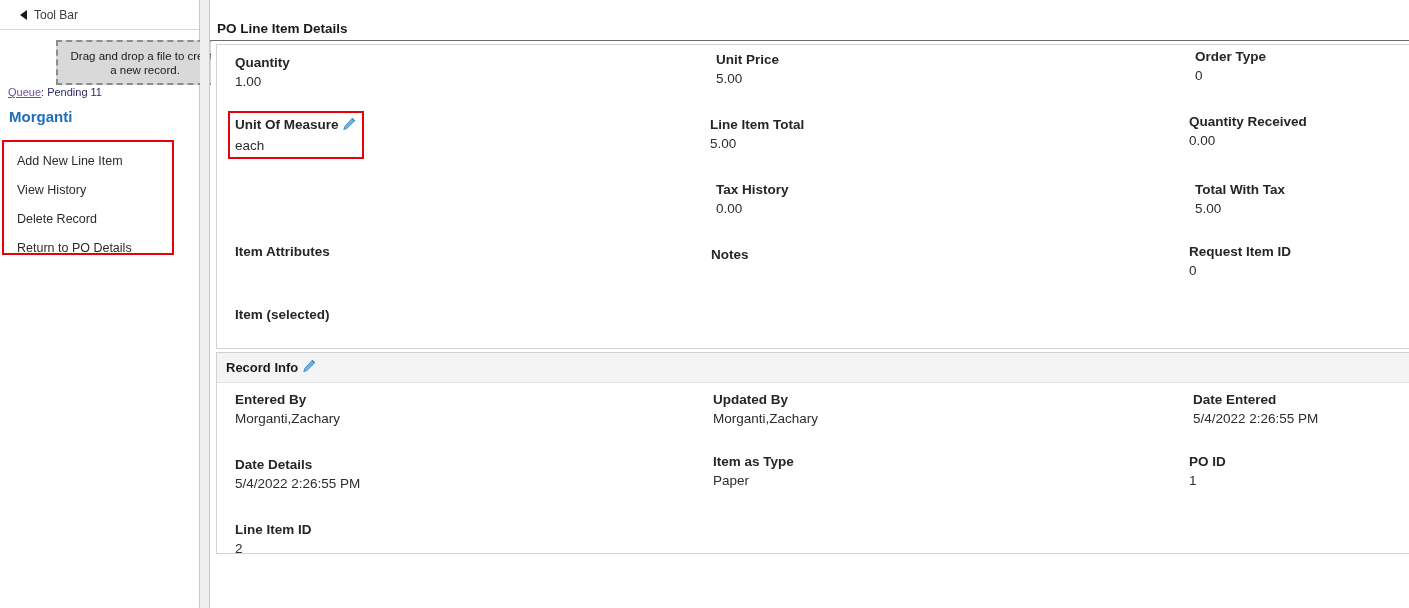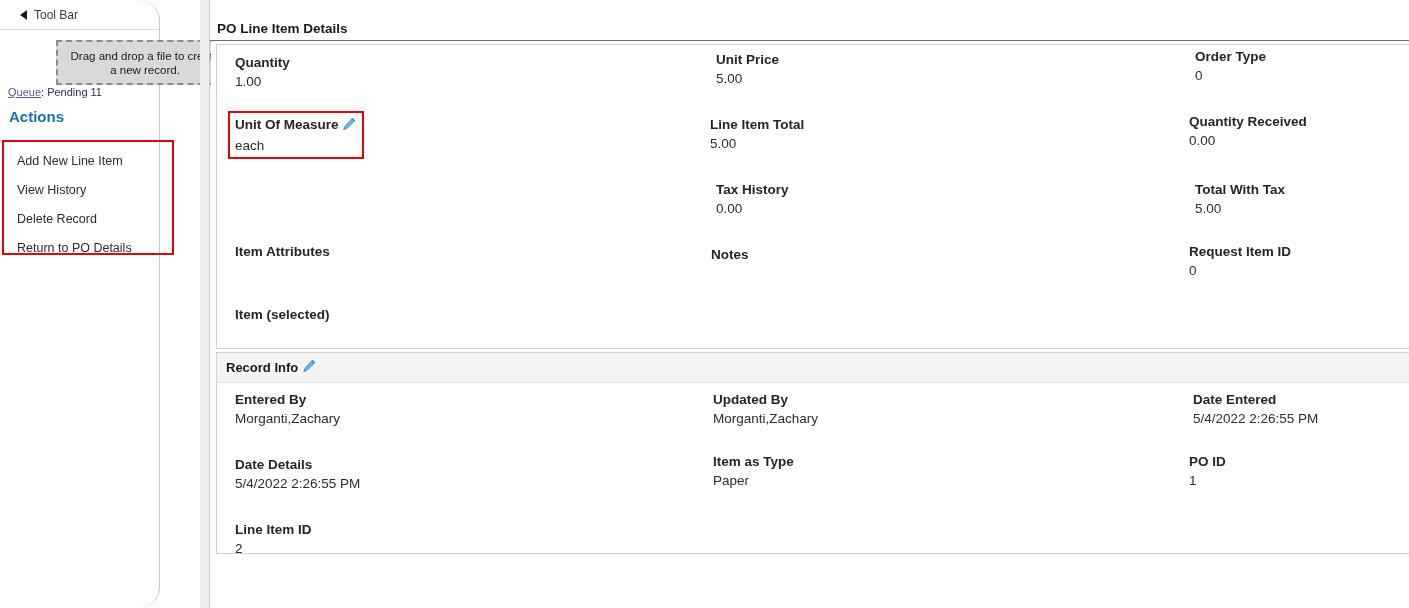--- a/index.html
+++ b/index.html
@@ -14,24 +14,23 @@
     position: relative;
     width: 1409px;
     height: 608px;
     background: #ffffff;
   }
 
   
   .toolbar {
     position: absolute;
     left: 0; top: 0;
-    width: 160px; height: 608px;
+    width: 200px; height: 608px;
     background: #ffffff;
     border-right: 1px solid #c8c8c8;
-    border-radius: 21px;
   }
   .toolbar-head {
     height: 30px;
     display: flex;
     align-items: center;
     padding-left: 20px;
     border-bottom: 1px solid #d9d9d9;
   }
   .tri-left {
     width: 0; height: 0;
@@ -202,21 +201,21 @@
     </div>
 
     <div class="dropzone">
       <span>Drag and drop a file to create a new record.</span>
     </div>
 
     <div class="queue-line">
       <span class="queue-link">Queue</span><span class="queue-rest">: Pending 11</span>
     </div>
 
-    <div class="actions-title">Actions</div>
+    <div class="actions-title">Morganti</div>
 
     <div class="actions-box">
       <div class="action-item">Add New Line Item</div>
       <div class="action-item">View History</div>
       <div class="action-item">Delete Record</div>
       <div class="action-item">Return to PO Details</div>
     </div>
   </div>
 
   <div class="splitter"></div>

